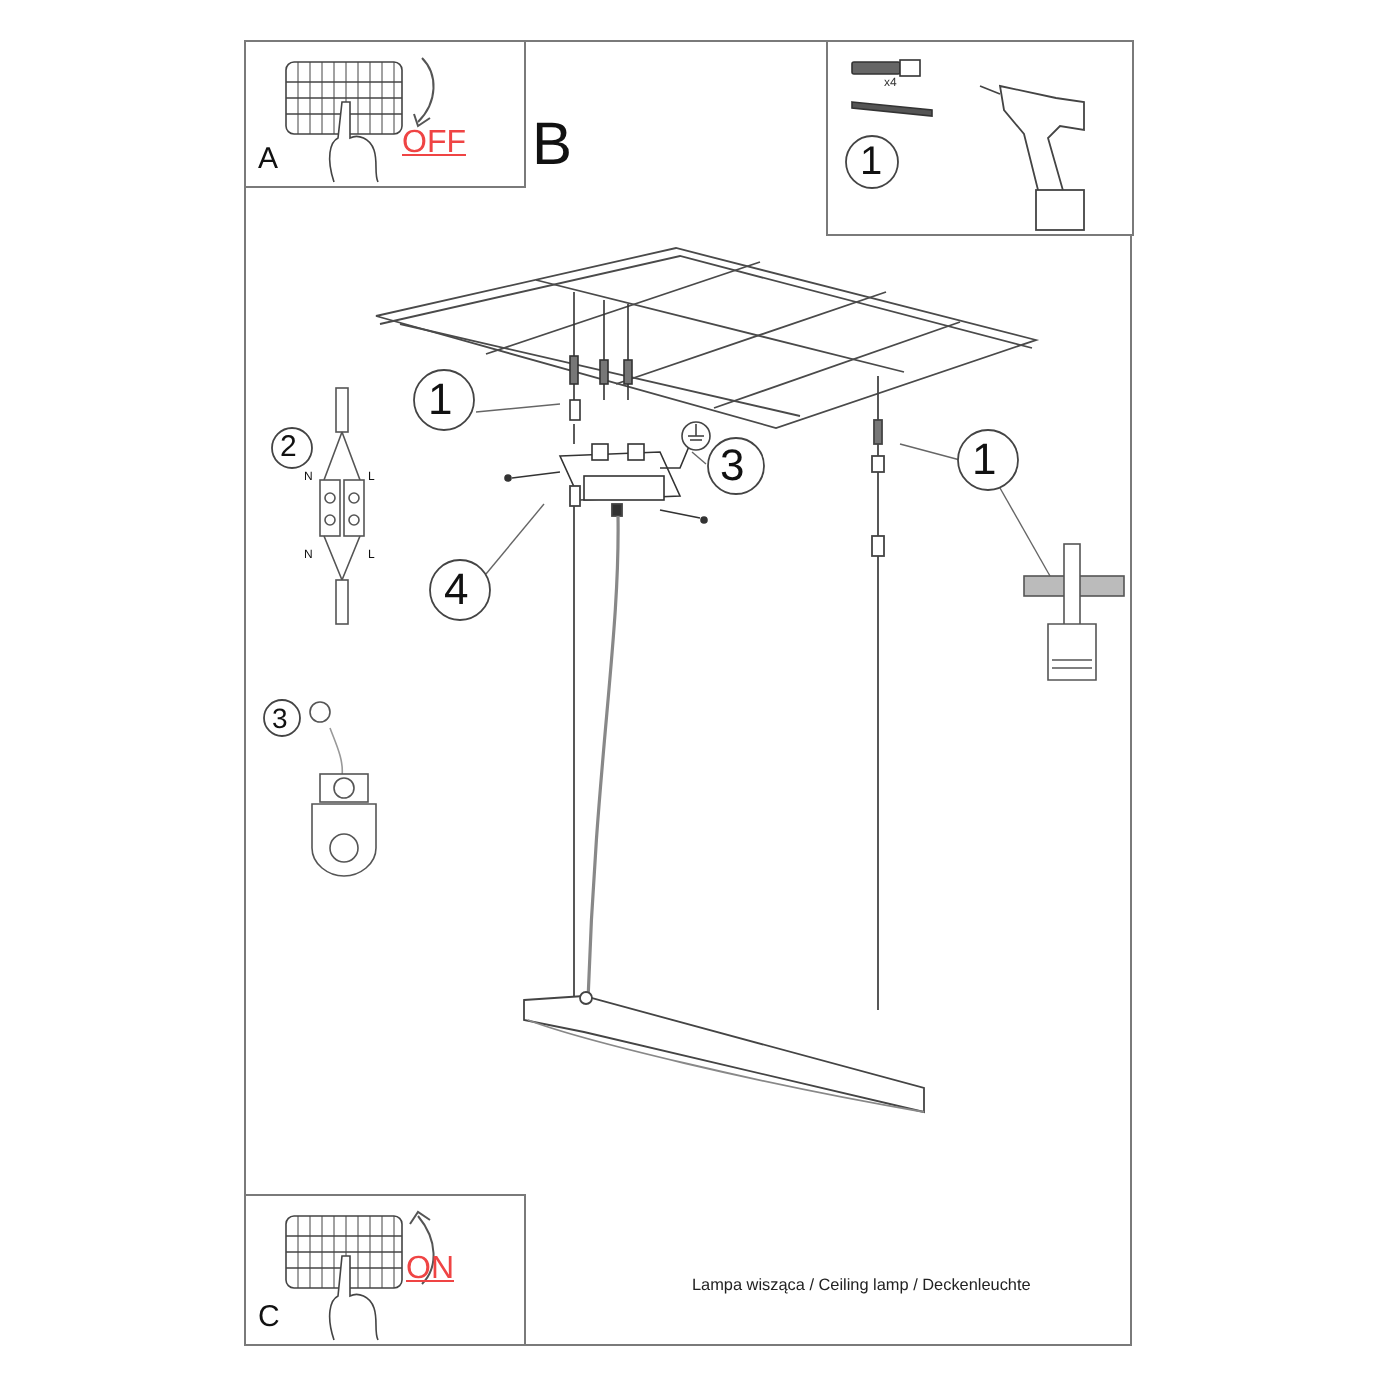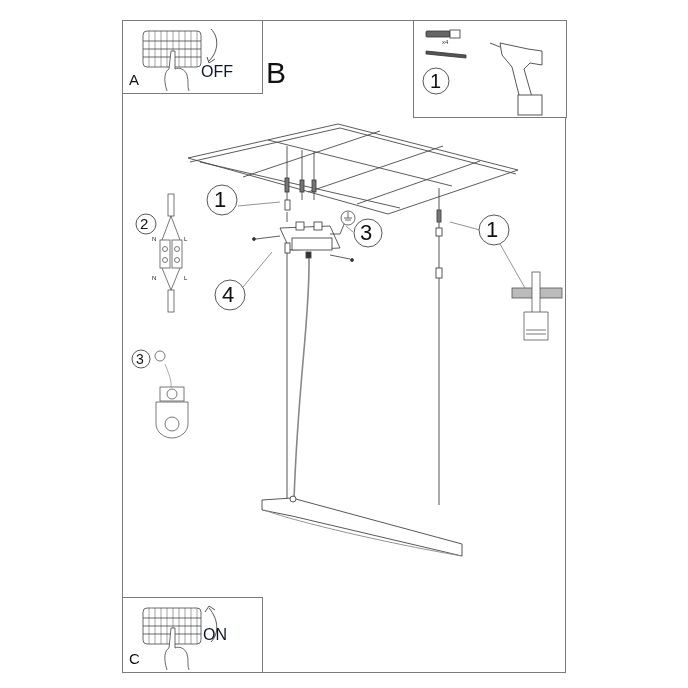--- a/index.html
+++ b/index.html
@@ -1,20 +1,20 @@
 <!DOCTYPE html>
 <html><head>
 <meta charset="utf-8">
 <style>
   html,body{margin:0;padding:0;background:#ffffff;}
   body{width:688px;height:688px;position:relative;overflow:hidden;font-family:"Liberation Sans",sans-serif;color:#111;}
   .frame{position:absolute;left:122px;top:20px;width:444px;height:653px;border:1px solid #7a7a7a;box-sizing:border-box;}
   .box{position:absolute;border:1px solid #7a7a7a;background:#fff;box-sizing:border-box;}
   .panel-letter{position:absolute;font-size:15px;color:#111;}
-  .state-label{position:absolute;font-size:16px;color:#0f172a;}
+  .state-label{position:absolute;font-size:16px;color:#ef4444;text-decoration:underline;}
   .big-b{position:absolute;left:266px;top:58px;font-size:30px;color:#111;line-height:1;}
   .caption{position:absolute;left:346px;top:638px;font-size:8.2px;line-height:10px;color:#222;white-space:nowrap;}
   svg{position:absolute;left:0;top:0;overflow:visible;}
   .callout{font-family:"Liberation Sans",sans-serif;}
 </style>
 </head>
 <body>
 
 <div class="frame"></div>
 
@@ -206,13 +206,14 @@
       <path d="M44 72 C40 60 42 52 46 50 L48 30 L52 30 L52 50 C56 48 62 50 64 56 C66 62 64 68 66 72"></path>
     </g>
     <path d="M88 44 C96 36 96 22 86 10" stroke="#555" fill="none" stroke-width="1"></path>
     <path d="M82 14 L86 8 L92 12" stroke="#555" fill="none" stroke-width="1"></path>
   </svg>
   <span class="panel-letter" style="left:6px;top:52px;">C</span>
   <span class="state-label" style="left:80px;top:28px;">ON</span>
 </div>
 
 <div class="caption">
+  <div>Lampa wisząca / Ceiling lamp / Deckenleuchte</div>
 </div>
 
 </body></html>

